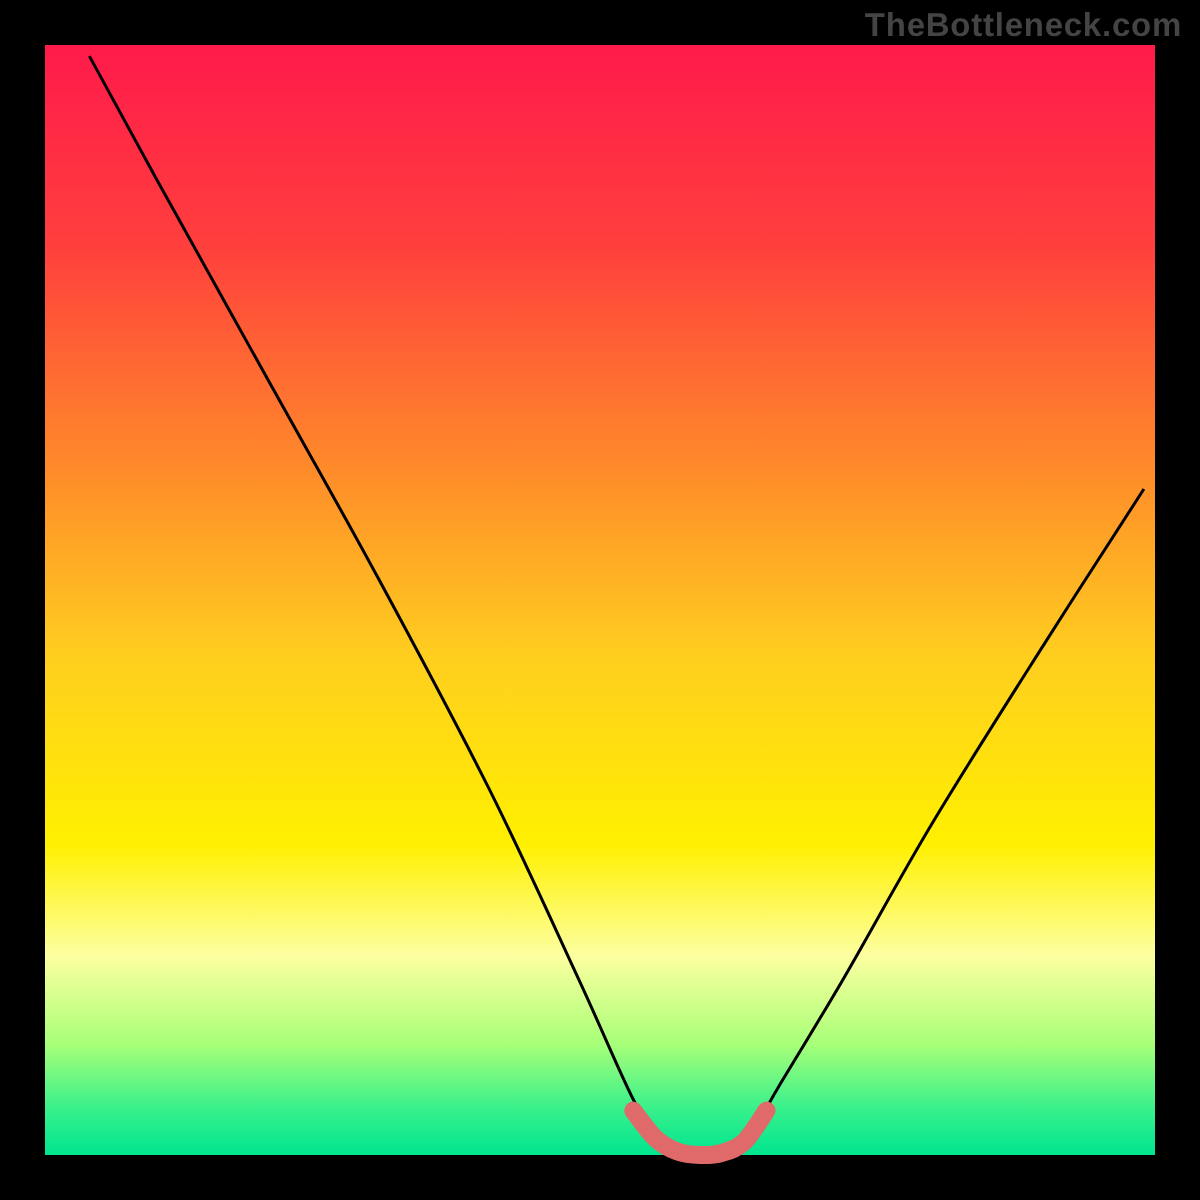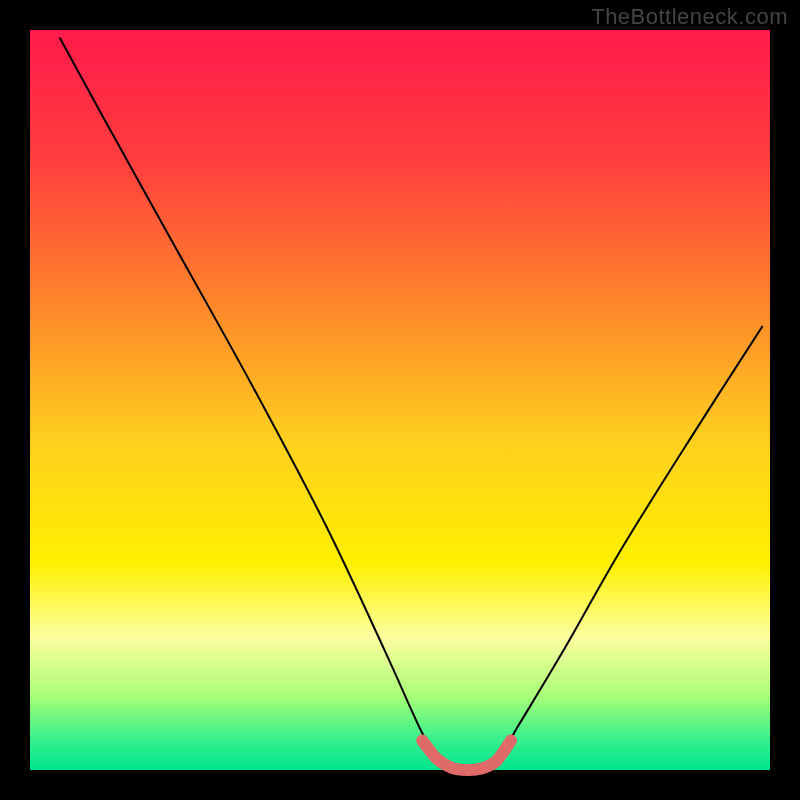--- a/index.html
+++ b/index.html
@@ -15,21 +15,21 @@
     width: 800px;
     height: 800px;
     background: #000;
   }
   .watermark {
     position: absolute;
     top: 4px;
     right: 12px;
     color: #444;
     font-size: 22px;
-    font-weight: 400;
+    font-weight: 700;
     letter-spacing: 0.5px;
     z-index: 10;
   }
   svg.plot {
     position: absolute;
     left: 0;
     top: 0;
   }
 </style>
 </head>

